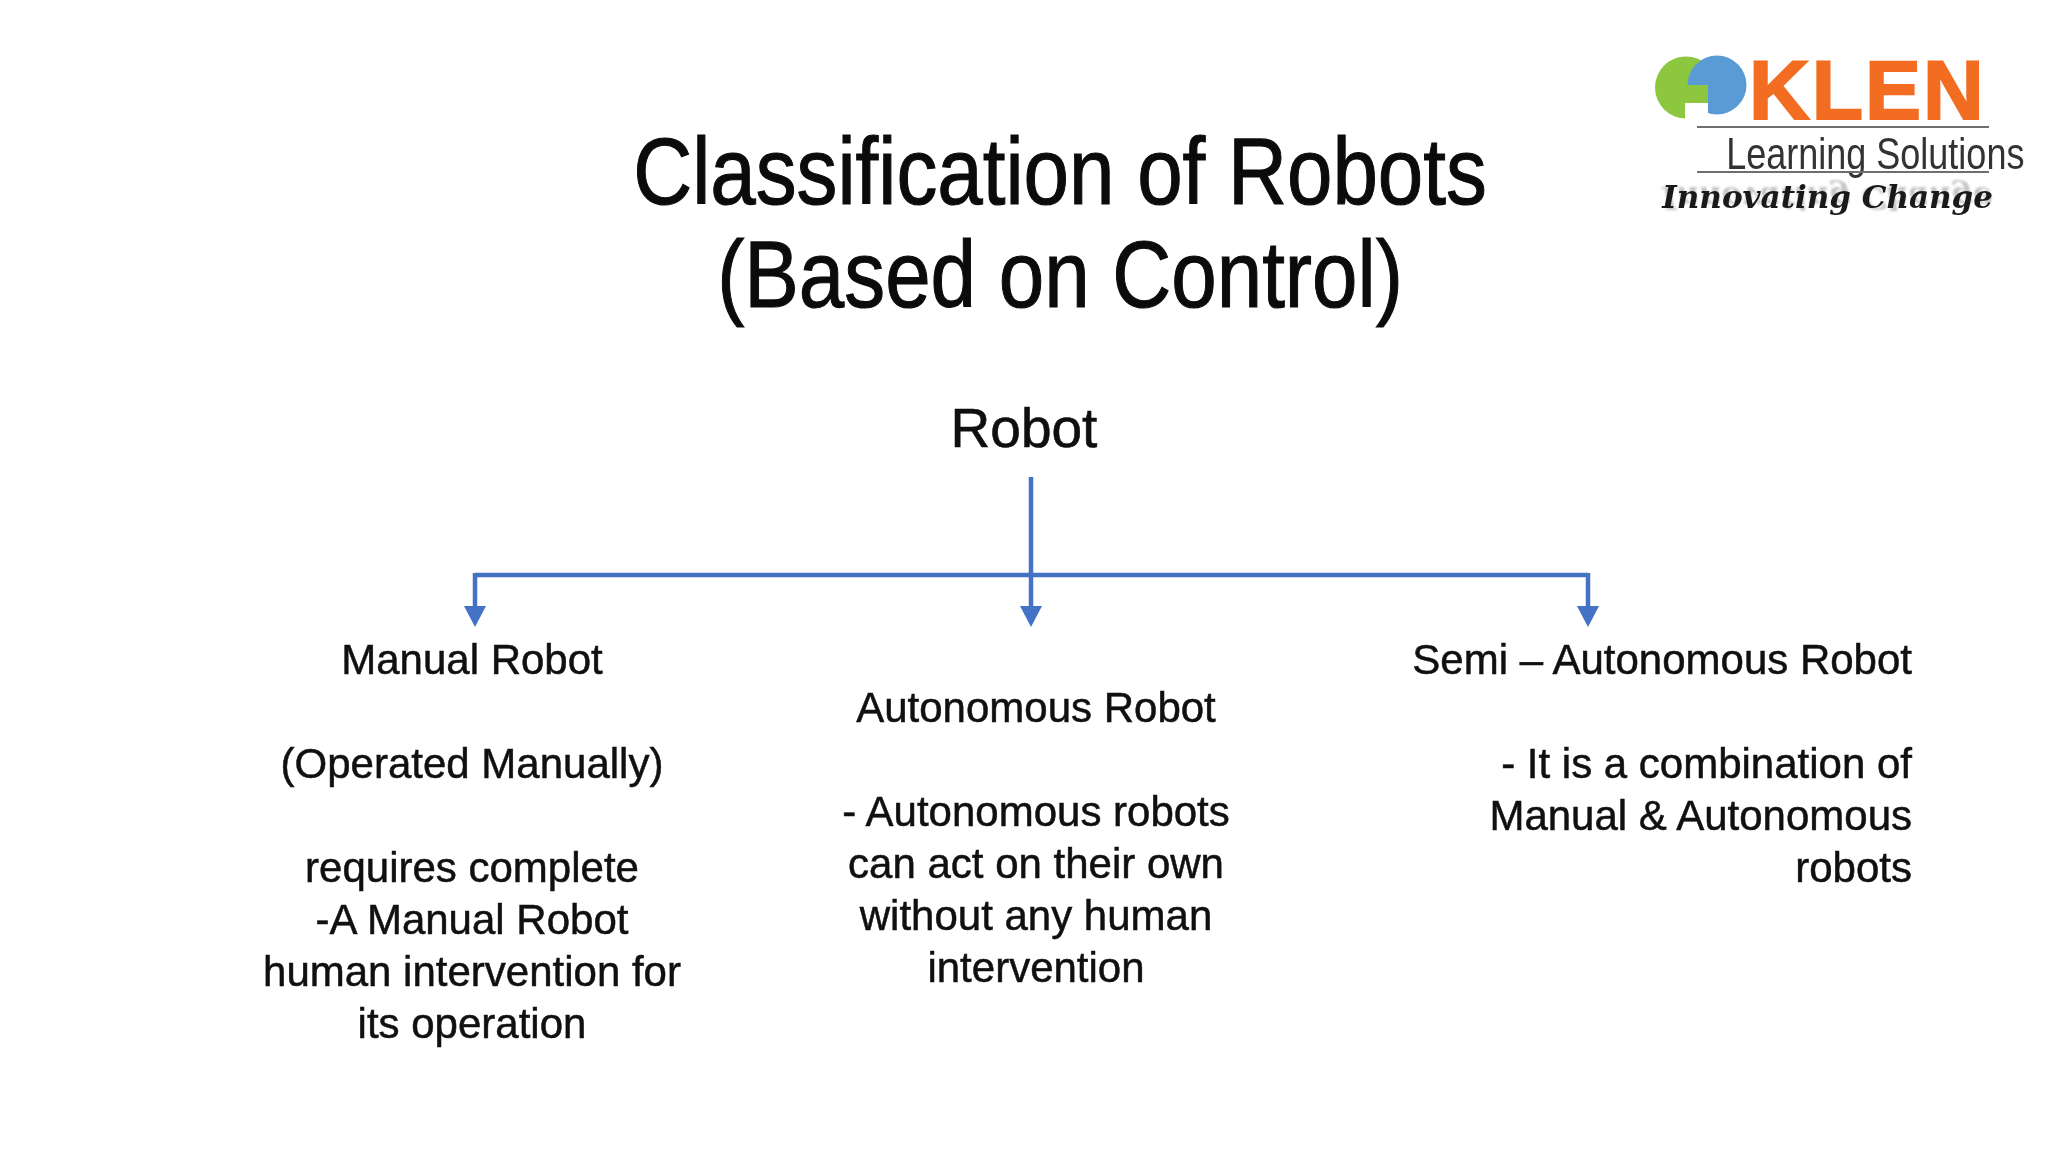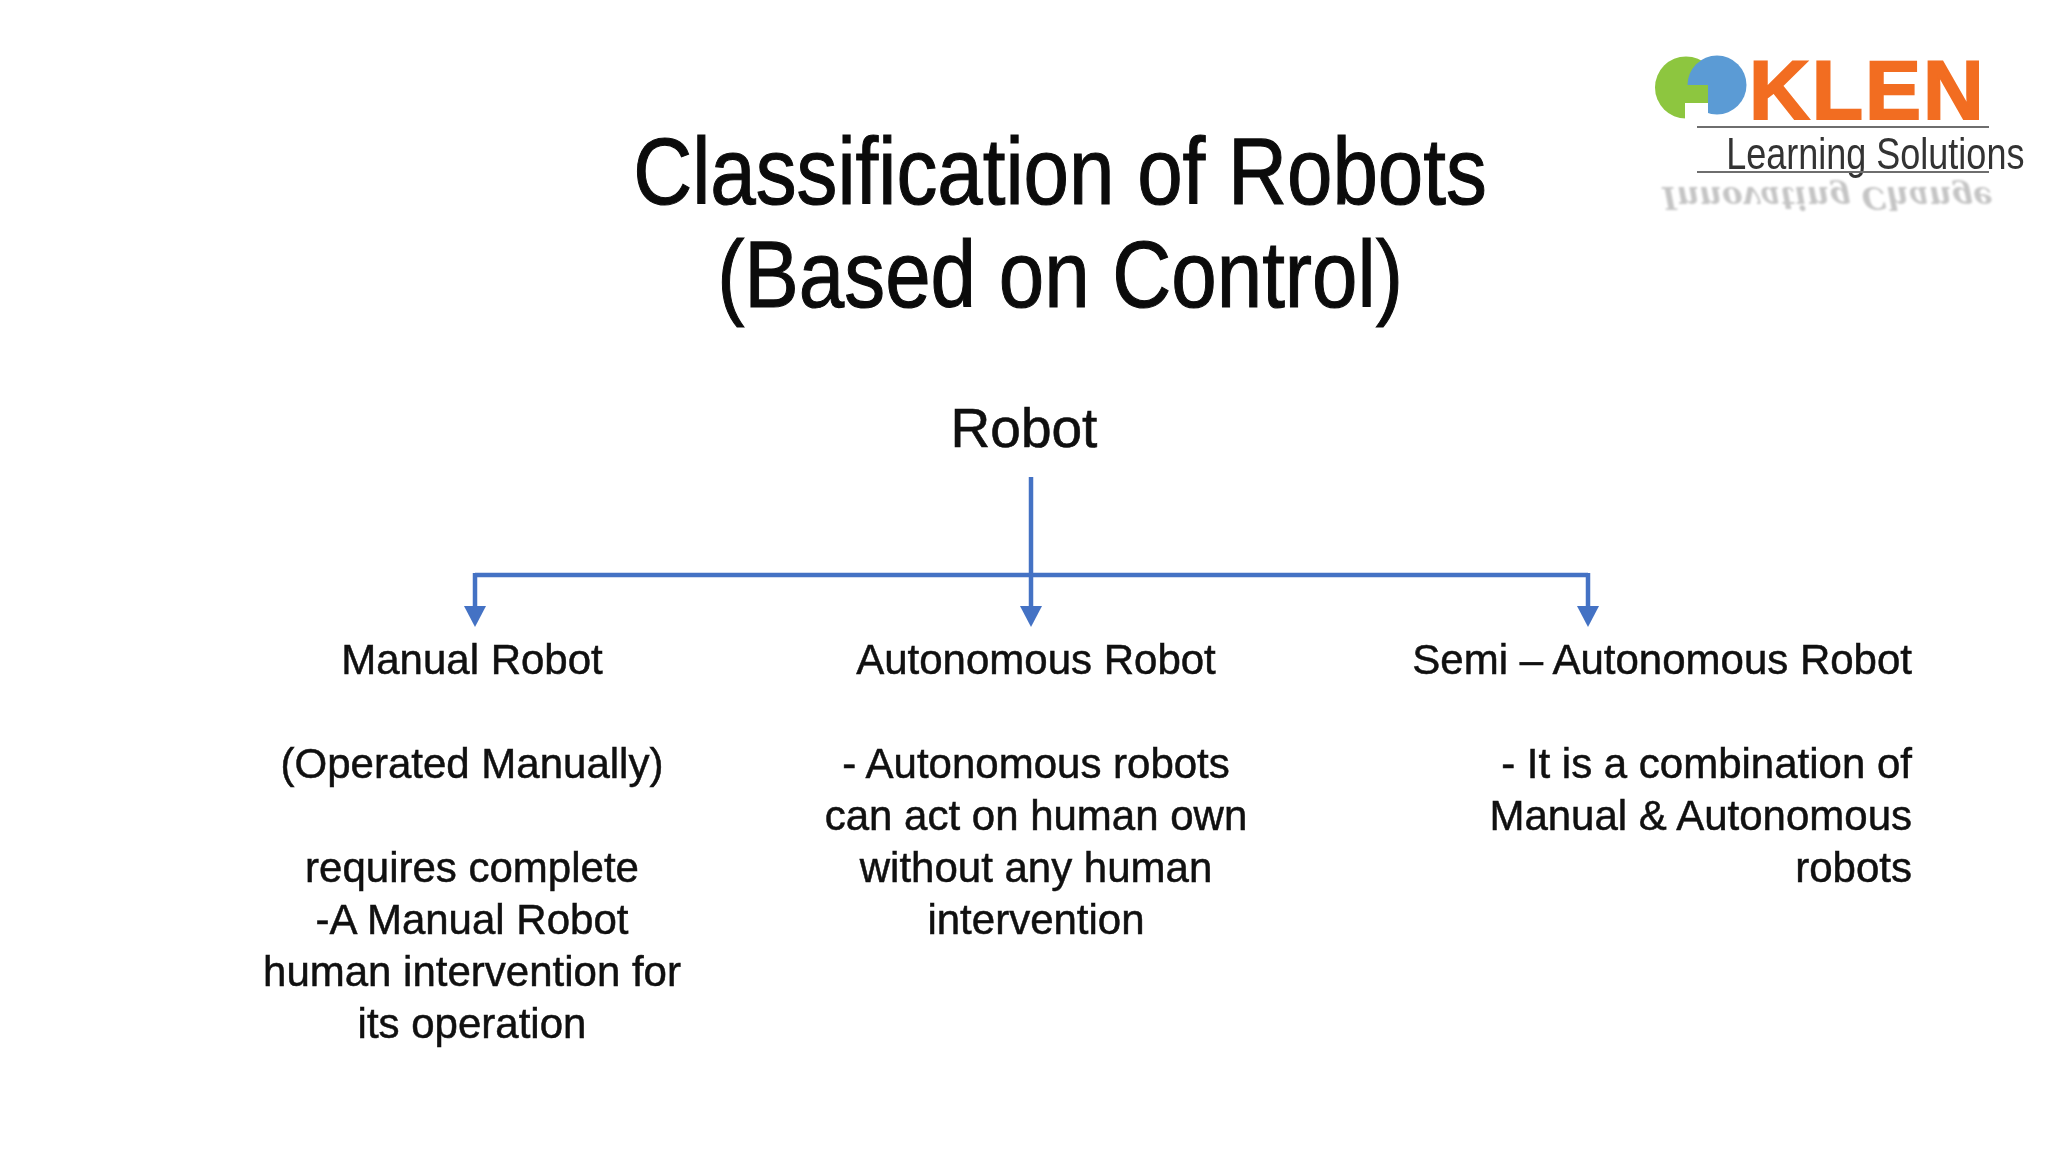--- a/index.html
+++ b/index.html
@@ -88,21 +88,21 @@
   .connector .ah { fill: var(--connector_blue); stroke: none; }
 
   .col {
     position: absolute; top: 634px; width: 640px;
     text-align: center;
     font-size: 42px; line-height: 52px;
     color: #101010;
     -webkit-text-stroke: 0.5px #101010;
   }
   .col1 { left: 152px; }
-  .col2 { left: 716px; }
+  .col2 { left: 716px; margin-top: 48px; }
   .col3 { left: 1272px; text-align: right; }
   .col-header { white-space: nowrap; }
   .note { margin-top: 52px; }
   .body { margin-top: 52px; }
 </style>
 </head>
 <body>
 
 <div class="slide">
 
@@ -115,20 +115,21 @@
     <svg class="logo-mark" viewBox="0 0 92 66" aria-hidden="true">
       <circle class="g" cx="31" cy="33.5" r="31"></circle>
       <circle class="b" cx="62" cy="31" r="29.5"></circle>
       <rect class="g" x="30" y="31" width="23" height="18"></rect>
       <rect class="w" x="30" y="49" width="23" height="16"></rect>
     </svg>
     <div class="brand">KLEN</div>
     <div class="rule rule1"></div>
     <div class="subtitle">Learning Solutions</div>
     <div class="rule rule2"></div>
+    <div class="tagline">Innovating Change</div>
     <div class="tagline reflection">Innovating Change</div>
   </div>
 
   <div class="root-label">Robot</div>
 
   <svg class="connector" viewBox="0 0 2048 1152" aria-hidden="true">
     <path class="cl" d="M1031 477 L1031 575"></path>
     <path class="cl" d="M475 575 L1588 575"></path>
     <path class="cl" d="M475 573 L475 609"></path>
     <path class="cl" d="M1031 575 L1031 609"></path>
@@ -146,21 +147,21 @@
       <div>-A Manual Robot</div>
       <div>human intervention for</div>
       <div>its operation</div>
     </div>
   </div>
 
   <div class="col col2">
     <div class="col-header">Autonomous Robot</div>
     <div class="body">
       <div>- Autonomous robots</div>
-      <div>can act on human own</div>
+      <div>can act on their own</div>
       <div>without any human</div>
       <div>intervention</div>
     </div>
   </div>
 
   <div class="col col3">
     <div class="col-header">Semi – Autonomous Robot</div>
     <div class="body">
       <div>- It is a combination of</div>
       <div>Manual &amp; Autonomous</div>

